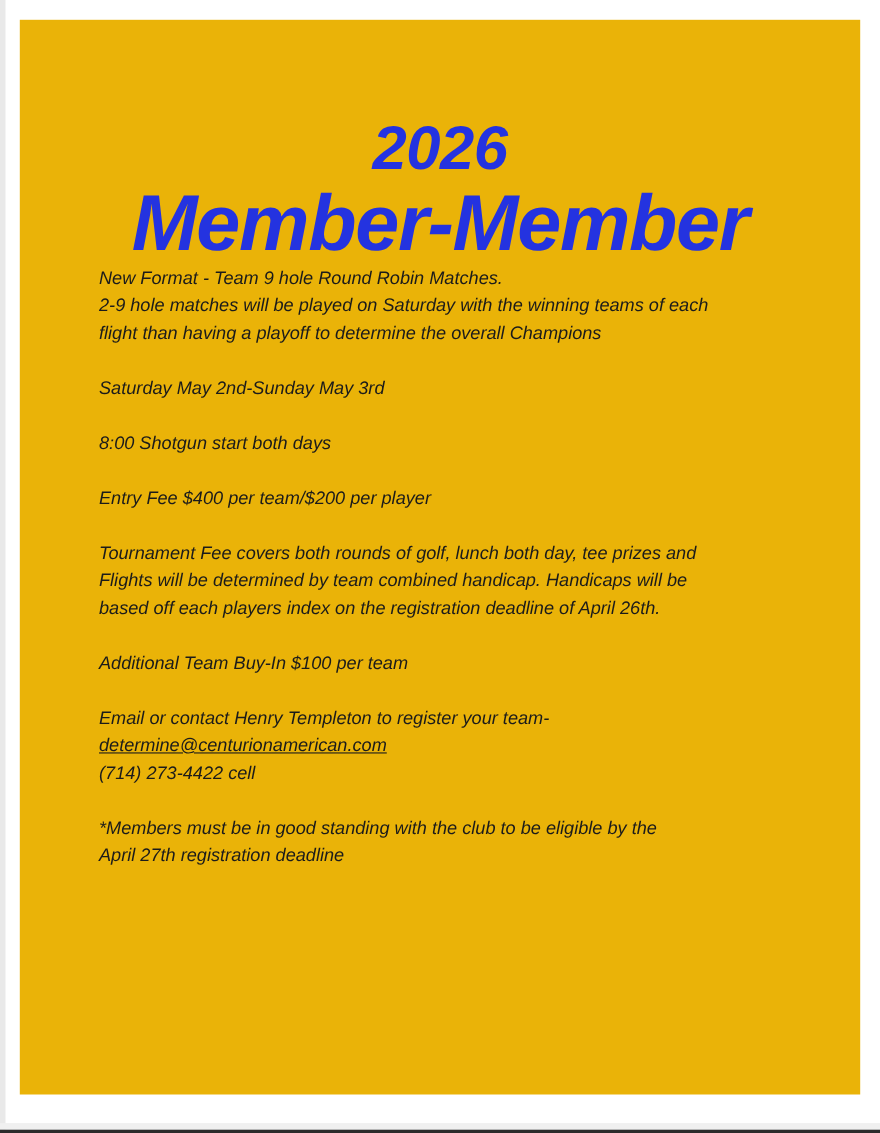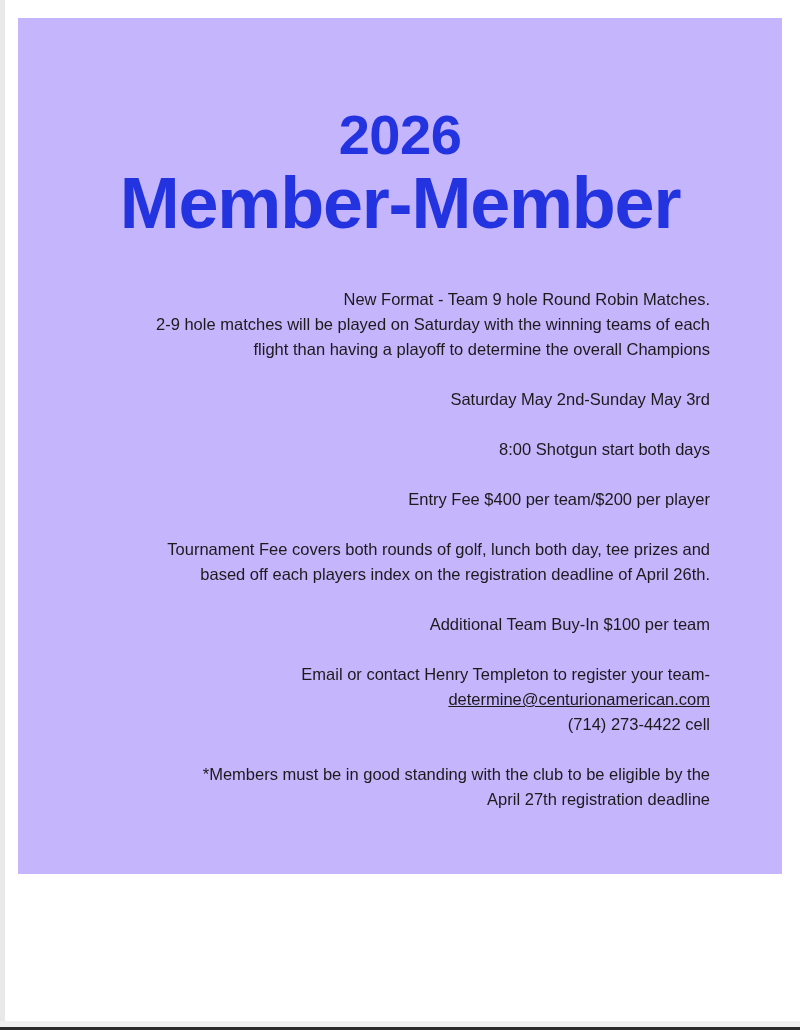--- a/index.html
+++ b/index.html
@@ -42,23 +42,24 @@
     height: 6px;
     background: #f0f0f0;
   }
 
   
   .flyer {
     position: absolute;
     left: 18px;
     top: 18px;
     width: 764px;
-    height: 856px;
-    background: #c4b5fd;
+    height: 977px;
+    background: #eab308;
     box-sizing: border-box;
+    font-style: italic;
   }
 
   .flyer-inner {
     padding: 0 30px;
     box-sizing: border-box;
     width: 100%;
   }
 
   
   .title-block {
@@ -75,22 +76,21 @@
   }
   .title-name {
     font-size: 72px;
     display: block;
     margin-top: 2px;
     letter-spacing: -1.2px;
   }
 
   
   .body-block {
-    margin-top: 46px;
-    text-align: right;
+    text-align: left;
     color: #1b1b1b;
     font-size: 16.5px;
     line-height: 25px;
   }
   .para {
     max-width: 620px;
     margin: 0 auto;
   }
   .para .line {
     display: block;
@@ -139,20 +139,21 @@
       <div class="gap-md"></div>
 
       <div class="para">
         <span class="line">Entry Fee $400 per team/$200 per player</span>
       </div>
 
       <div class="gap-md"></div>
 
       <div class="para">
         <span class="line">Tournament Fee covers both rounds of golf, lunch both day, tee prizes and</span>
+        <span class="line">Flights will be determined by team combined handicap. Handicaps will be</span>
         <span class="line">based off each players index on the registration deadline of April 26th.</span>
       </div>
 
       <div class="gap-md"></div>
 
       <div class="para">
         <span class="line">Additional Team Buy-In $100 per team</span>
       </div>
 
       <div class="gap-md"></div>

